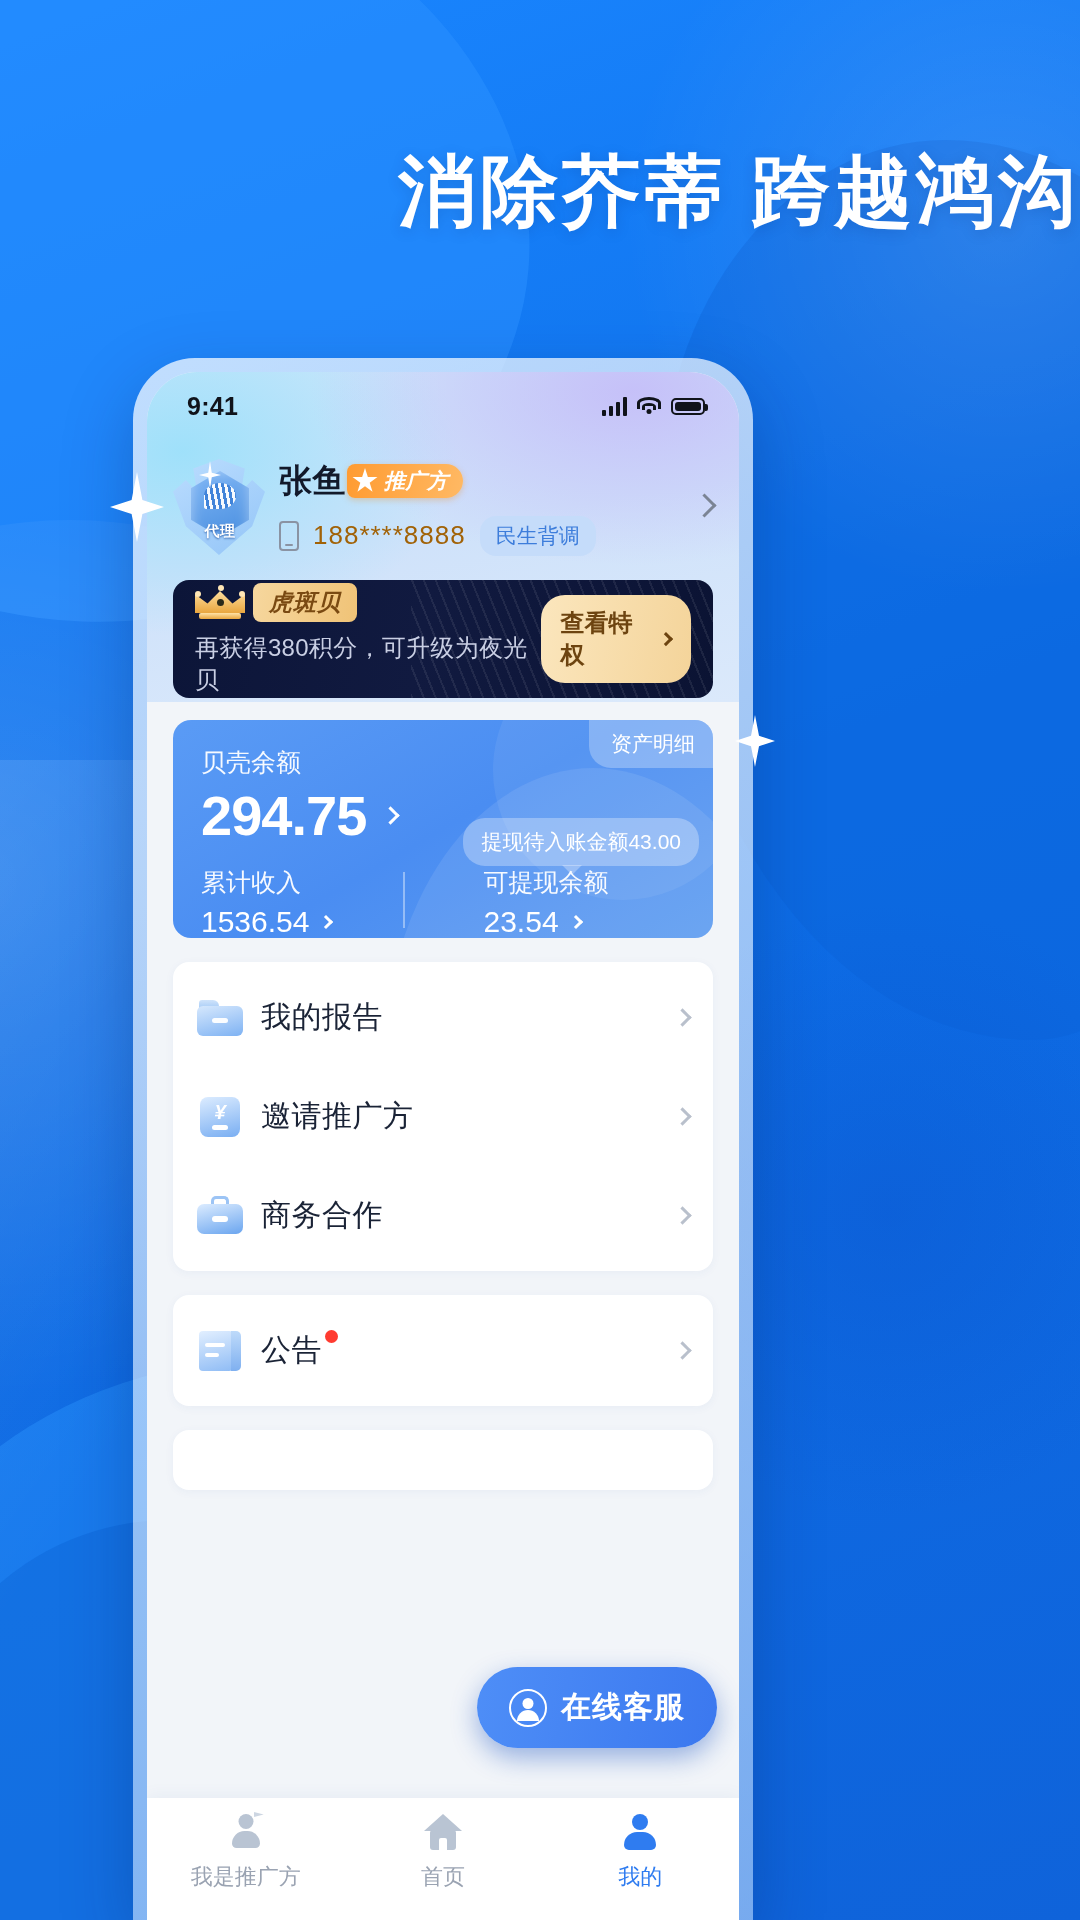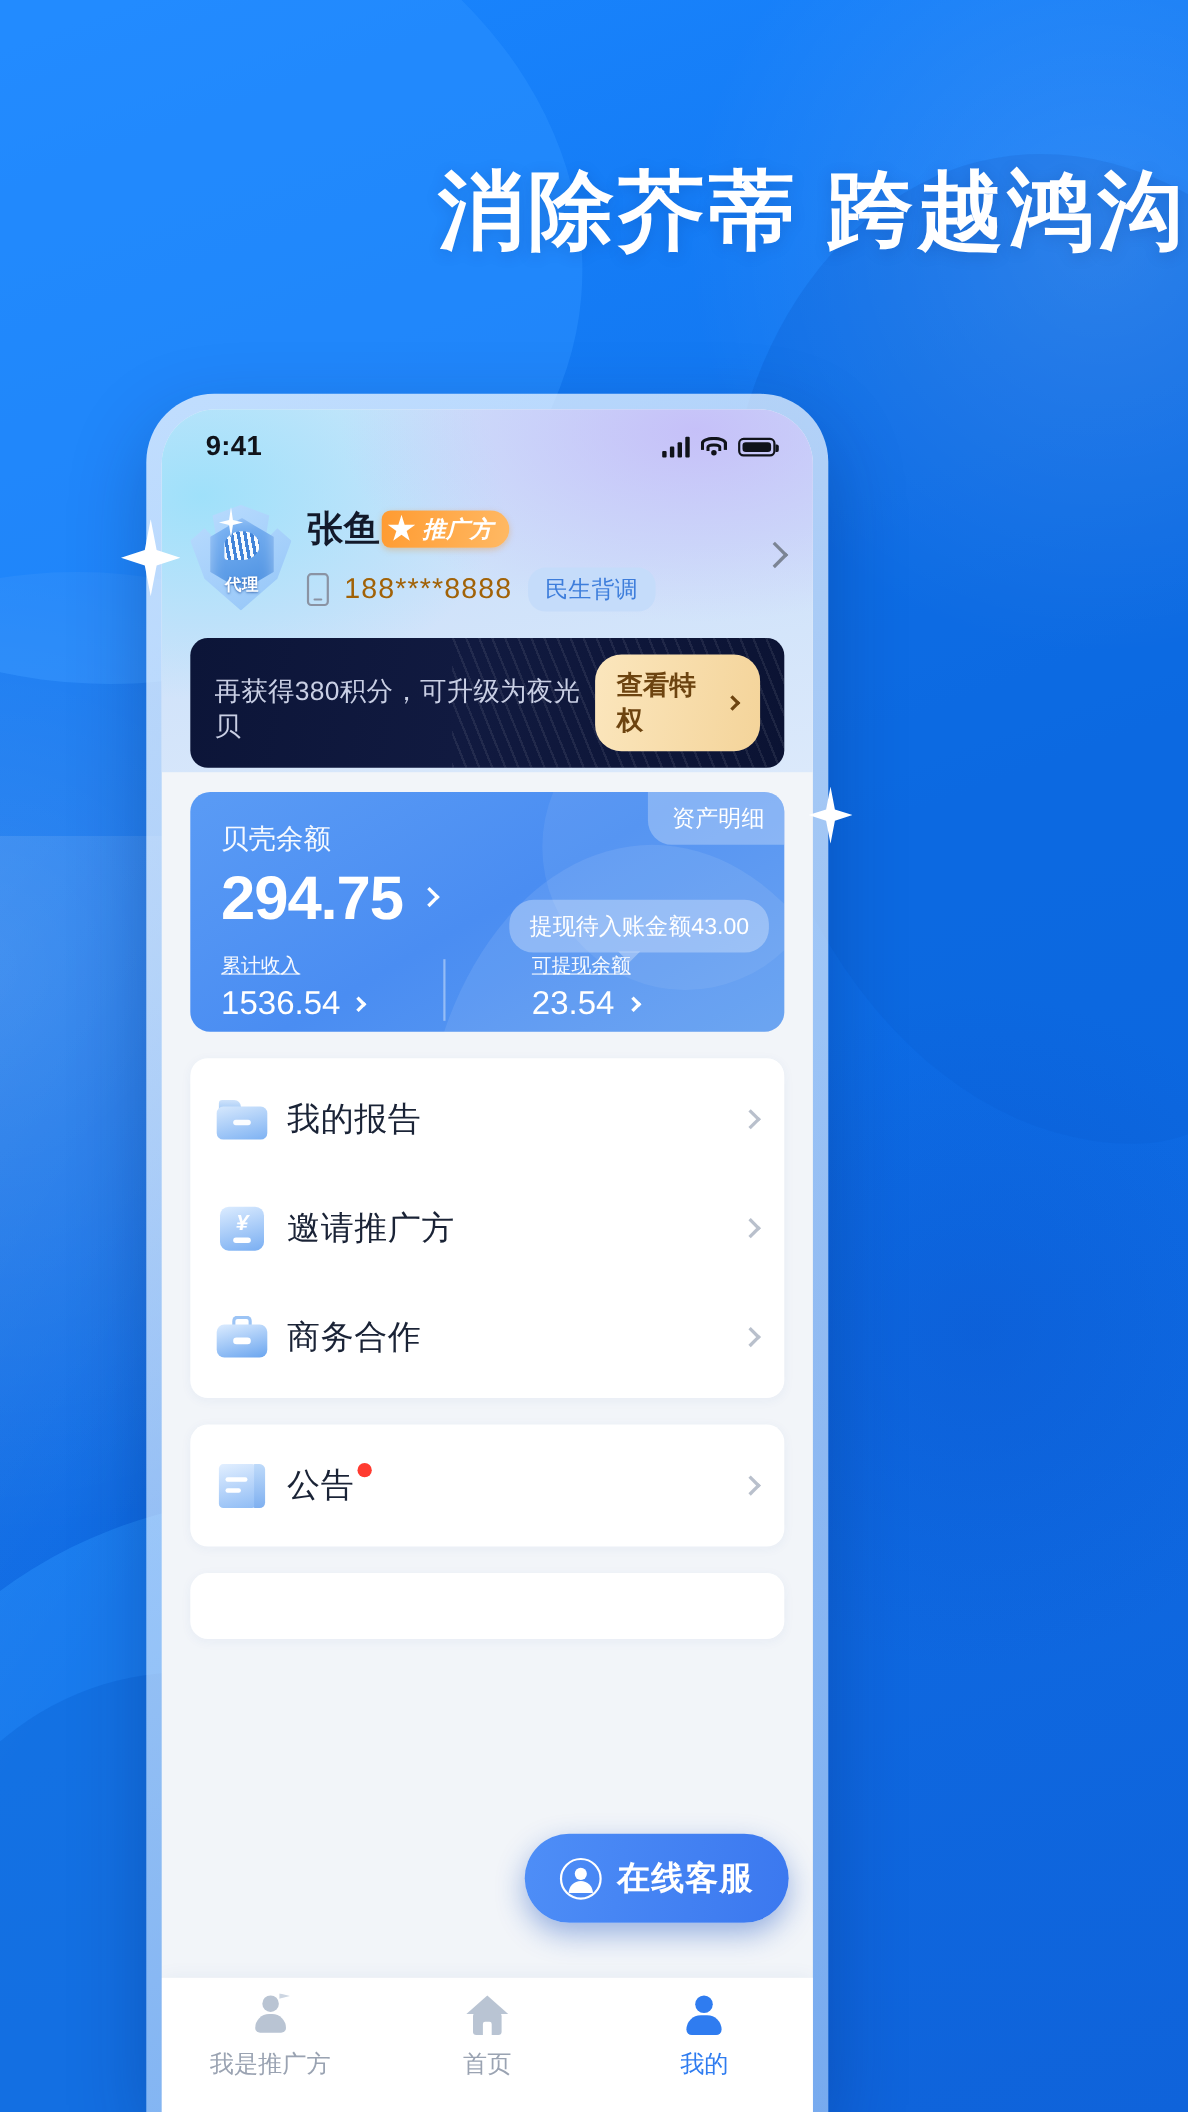--- a/index.html
+++ b/index.html
@@ -266,21 +266,21 @@
     border-radius: 0 0 0 22px;
     font-size: 21px; color: #ffffff;
   }
   .bc-label { position:relative; z-index:2; font-size: 25px; color: rgba(255,255,255,.95); }
   .bc-amount-row { position:relative; z-index:2; display: flex; align-items: center; gap: 18px; margin-top: 4px; }
   .bc-amount { font-size: 56px; font-weight: 700; letter-spacing: -1px; }
   .bc-cols { position:relative; z-index:2; display: flex; align-items: flex-start; margin-top: 18px; }
   .bc-col { flex: 1; }
   .bc-col.right { padding-left: 79px; }
   .bc-divider { width: 2px; height: 56px; background: rgba(255,255,255,.4); margin-top: 6px; }
-  .bc-col-label { font-size: 18px; color: rgba(255,255,255,.95); text-decoration: underline; }
+  .bc-col-label { font-size: 25px; color: rgba(255,255,255,.95); }
   .bc-col-val { display:flex; align-items:center; gap: 12px; margin-top: 6px; font-size: 30px; }
   .pending-tip {
     position: absolute; z-index: 5; right: 14px; top: 98px;
     background: rgba(255,255,255,.30);
     color: #ffffff; font-size: 21px;
     padding: 10px 18px; border-radius: 22px;
   }
   .pending-tip::after {
     content:''; position:absolute; left: 42%; bottom: -9px;
     border-left: 10px solid transparent; border-right: 10px solid transparent;
@@ -475,20 +475,31 @@
         </div>
       </div>
       <div class="profile-arrow">
         <span class="chev lg" style="color:#7b8494"></span>
       </div>
     </div>
 
     <div class="vip-banner">
       <div class="vip-stripes"></div>
       <div class="vip-left">
+        <div class="vip-badge-row">
+          <span class="crown">
+            <i class="body"></i>
+              <i class="base"></i>
+            <i class="dot d1"></i>
+              <i class="dot d2"></i>
+              <i class="dot d3"></i>
+              <i class="gem"></i>
+          </span>
+          <span class="vip-tier">虎斑贝</span>
+        </div>
         <div class="vip-sub">再获得380积分，可升级为夜光贝</div>
       </div>
       <div class="vip-cta">
         <span>查看特权</span>
         <span class="chev sm"></span>
       </div>
     </div>
 
     <div class="balance-card">
       <div class="bc-deco"></div>

